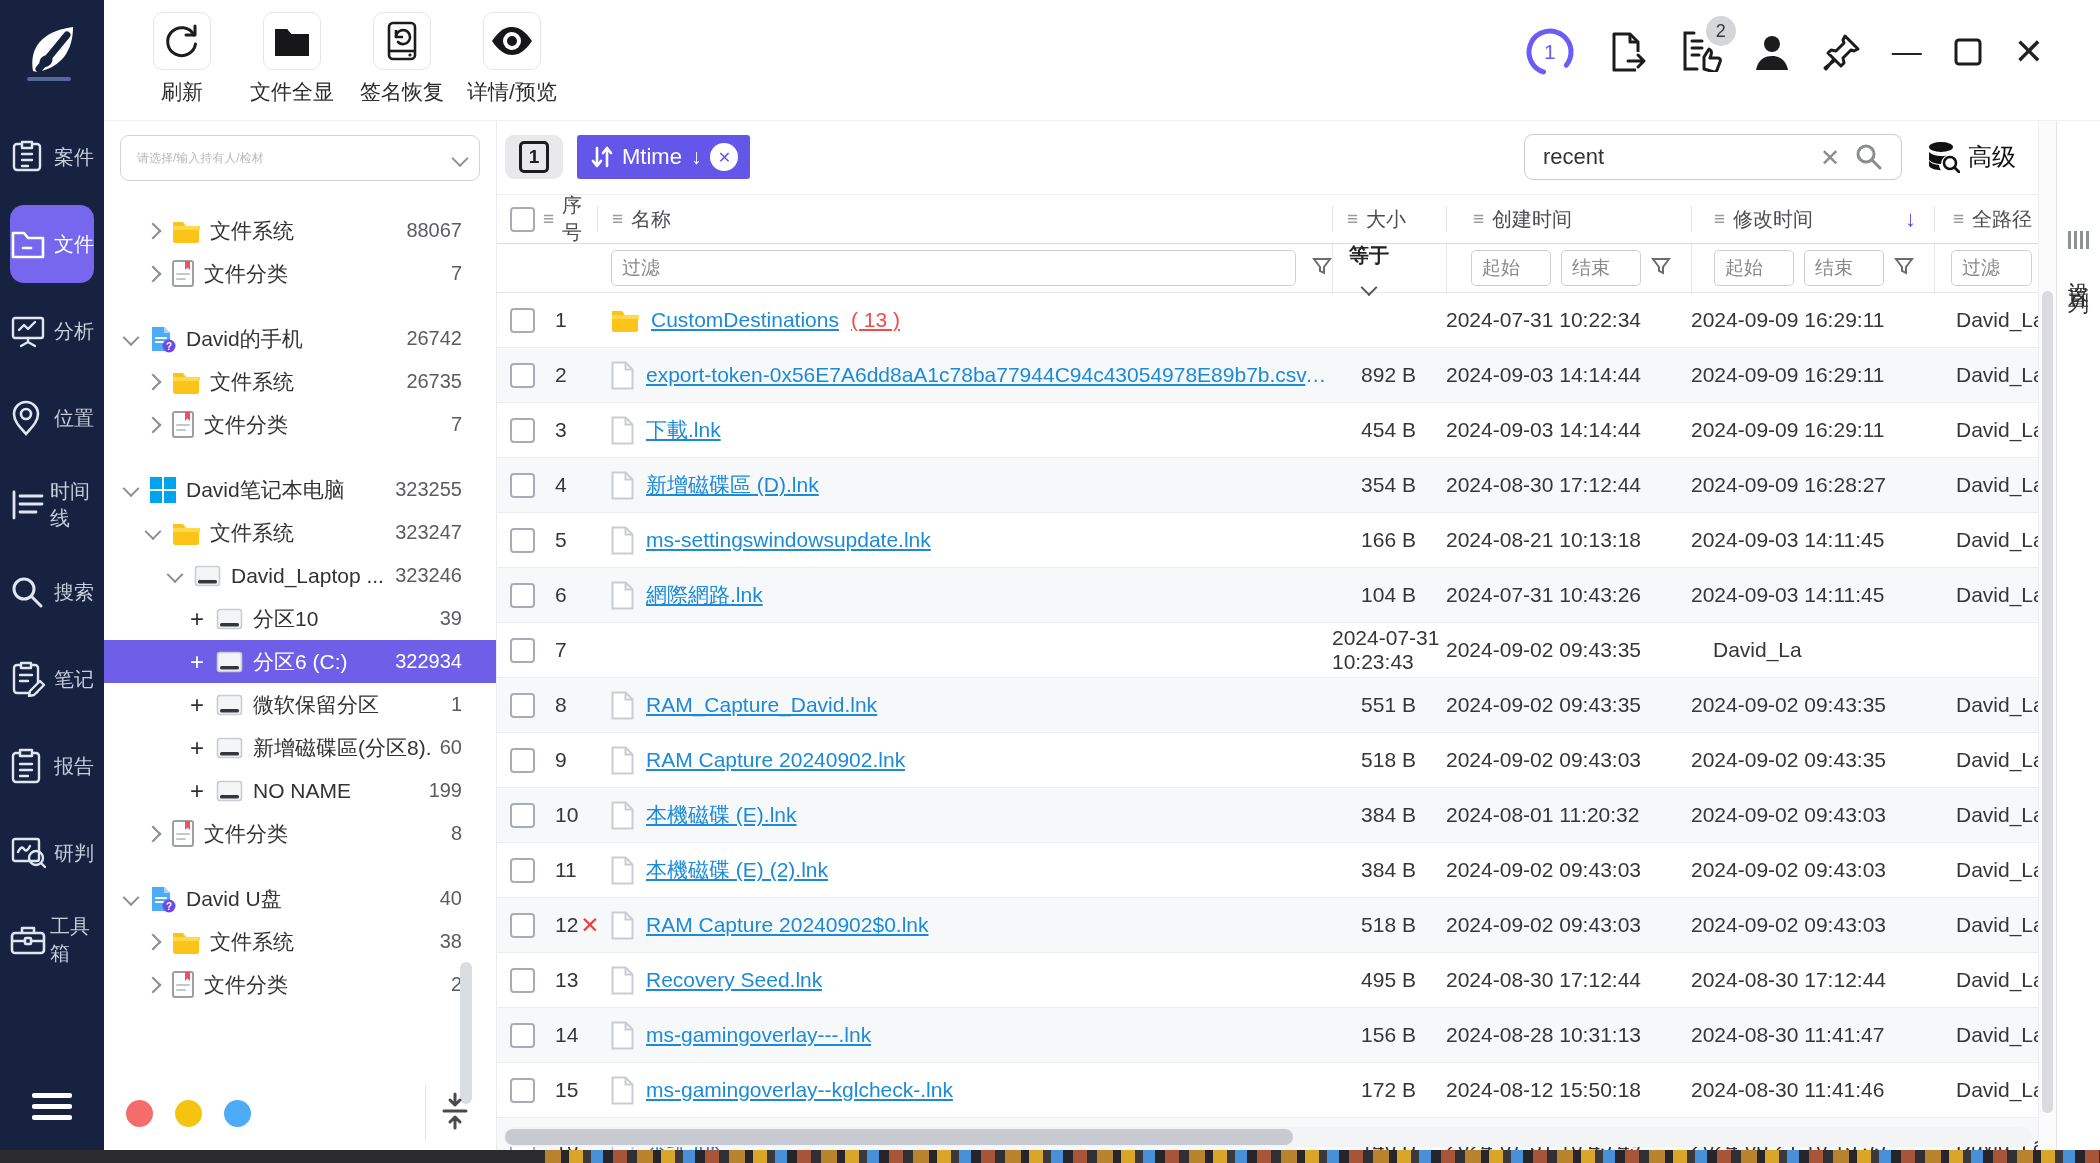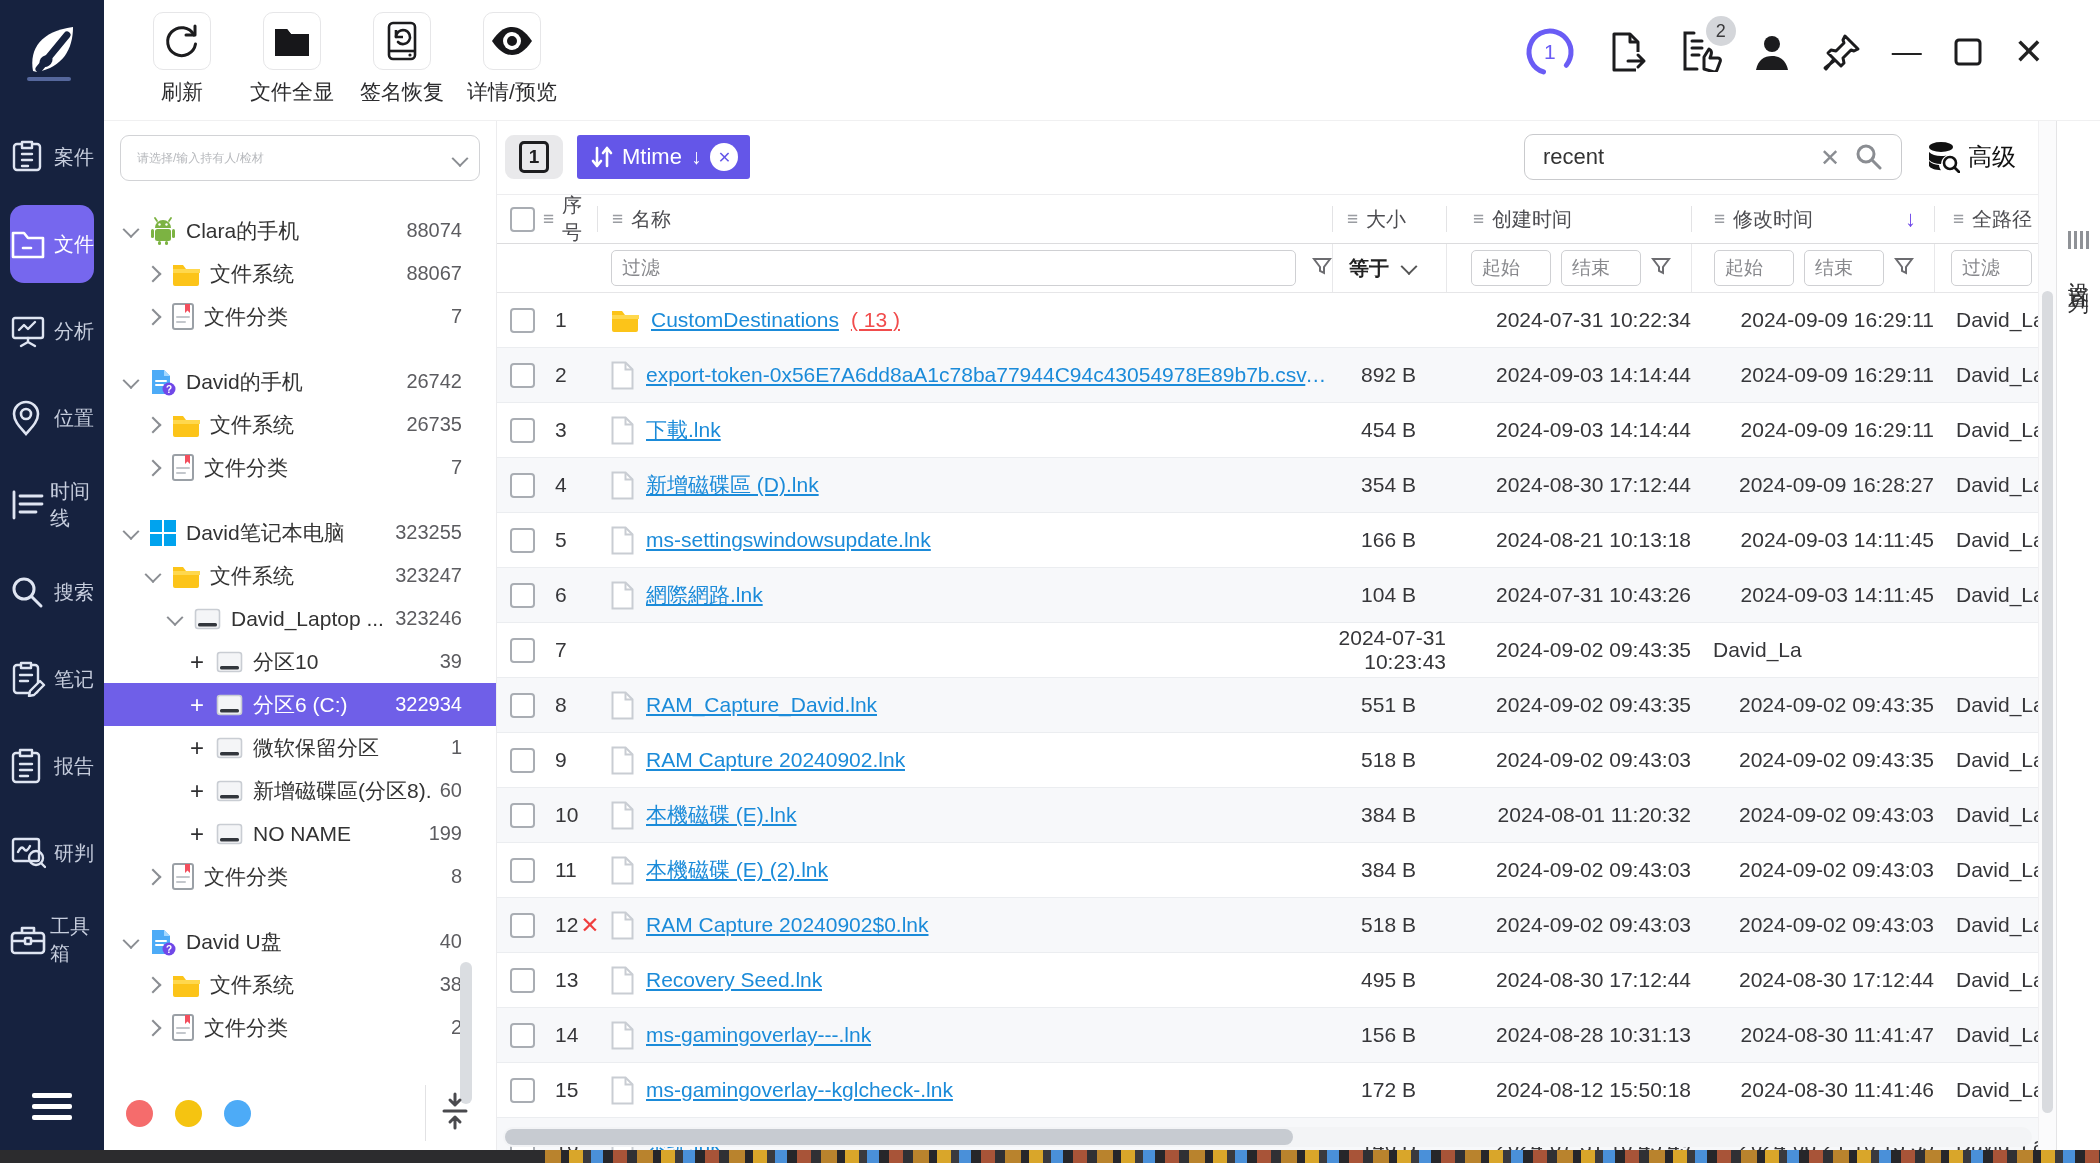--- a/index.html
+++ b/index.html
@@ -70,33 +70,33 @@
   .grid{display:grid;grid-template-columns:46px 54px 735px 114px 245px 243px 1fr;}
   .thead{height:48px;border-top:1px solid #ededef;border-bottom:1px solid #dcdcde;align-items:center;font-size:20px;color:#4c4c50;}
   .th{display:flex;align-items:center;gap:8px;height:26px;}
   .th .hic{color:#9a9da2;font-size:19px;}
   .th.b{border-left:1px solid #e3e3e5;}
   .sortarrow{margin-left:auto;margin-right:18px;color:#7048e8;font-size:22px;}
   .tfilter{height:48px;align-items:center;border-bottom:1px solid #e6e6e8;font-size:19px;color:#88898d;}
   .fin{height:34px;border:1px solid #cfd0d3;border-radius:5px;display:flex;align-items:center;padding:0 10px;color:#88898d;background:#fff;}
   .fc{display:flex;align-items:center;gap:10px;height:48px;}
   .fc.b{border-left:1px solid #e8e8ea;}
-  .eq{font-weight:bold;color:#222;display:flex;align-items:center;gap:14px;padding-left:16px;font-size:20px;}
+  .eq{font-weight:bold;color:#222;display:flex;align-items:center;gap:14px;padding-left:16px;font-size:20px;flex-direction:column;}
   .rows{overflow:hidden;flex:1;}
   .trow{height:54px;border-bottom:1px solid #ebedf0;align-items:center;font-size:21px;color:#363639;}
   .trow:nth-child(even){background:#f7f8fa;}
   .cbc{display:flex;justify-content:flex-end;}
   .cb{width:21px;height:21px;border:2px solid #a9adb3;border-radius:4px;background:#fff;display:inline-block;cursor:pointer;}
   .seqc{display:flex;align-items:center;padding-left:12px;gap:2px;}
   .delx{color:#f03e3e;font-size:23px;font-weight:bold;}
   .namec{display:flex;align-items:center;gap:12px;overflow:hidden;white-space:nowrap;}
   .flink{color:#1b8bd9;text-decoration:underline;cursor:pointer;overflow:hidden;text-overflow:ellipsis;white-space:nowrap;}
   .clink{color:#f14c4c;text-decoration:underline;cursor:pointer;white-space:pre;}
   .sizec{text-align:right;padding-right:30px;}
-  .datec{text-align:right;}
+  .datec{text-align:left;}
   .pathc{padding-left:22px;overflow:hidden;white-space:nowrap;}
   .hscroll{position:absolute;left:6px;bottom:3px;width:calc(100% - 12px);height:20px;background:#f3f4f6;border-radius:10px;}
   .hthumb{position:absolute;left:2px;top:2px;width:788px;height:16px;background:#c7cbd1;border-radius:8px;}
   
   .vscroll{width:17px;flex:0 0 17px;background:#fbfbfc;position:relative;border-left:1px solid #f0f0f2;}
   .vthumb{position:absolute;left:3px;top:170px;width:11px;height:822px;background:#d9dbdf;border-radius:6px;}
   .rail{width:43px;flex:0 0 43px;border-left:1px solid #e4e4e6;background:#fff;display:flex;flex-direction:column;align-items:center;}
   .grip{margin-top:110px;display:flex;gap:3px;}
   .grip i{display:block;width:3px;height:18px;background:#8f9297;}
   .raillbl{margin-top:16px;writing-mode:vertical-rl;text-orientation:upright;font-size:21px;color:#2f2f31;letter-spacing:6px;}
@@ -329,42 +329,20 @@
     </header>
 
     <div class="content">
 
       <section class="treepanel">
         <div class="combo">
           <input type="text" placeholder="请选择/输入持有人/检材" style="">
           <span class="chev"><span class="chevron down"></span></span>
         </div>
         <div class="tree">
-            <div class="tnode" style="padding-left: 16px;">
-              <span class="texp">
-                <span class="chevron down"></span>
-              </span>
-              <span class="ticon">
-                <span class="icon">
-                  <svg width="26" height="28" viewBox="0 0 26 28">
-                    <path d="M5 11a8 8 0 0 1 16 0z" fill="#7cb342"></path>
-                    <path d="M7 4 5 1m14 3 2-3" stroke="#7cb342" stroke-width="1.8" stroke-linecap="round"></path>
-                    <rect x="5" y="12" width="16" height="12" rx="2.5" fill="#7cb342"></rect>
-                    <rect x="1" y="12" width="3" height="9" rx="1.5" fill="#7cb342"></rect>
-                    <rect x="22" y="12" width="3" height="9" rx="1.5" fill="#7cb342"></rect>
-                    <rect x="8" y="24" width="3" height="4" rx="1.5" fill="#7cb342"></rect>
-                    <rect x="15" y="24" width="3" height="4" rx="1.5" fill="#7cb342"></rect>
-                    <circle cx="9.5" cy="7.5" r="1.2" fill="#fff"></circle>
-                    <circle cx="16.5" cy="7.5" r="1.2" fill="#fff"></circle>
-                  </svg>
-                </span>
-              </span>
-              <span class="tlabel">Clara的手机</span>
-              <span class="tcount">88074</span>
-            </div>
             <div class="tnode" style="padding-left: 38px;">
               <span class="texp">
                 <span class="chevron right"></span>
               </span>
               <span class="ticon">
                 <span class="icon">
                   <svg width="28" height="24" viewBox="0 0 28 24">
                     <path d="M1 3h10l3 4h13v15a2 2 0 0 1-2 2H3a2 2 0 0 1-2-2z" fill="#fcc419"></path>
                     <path d="M1 7h27v4H1z" fill="#ffd84d"></path>
                   </svg>

